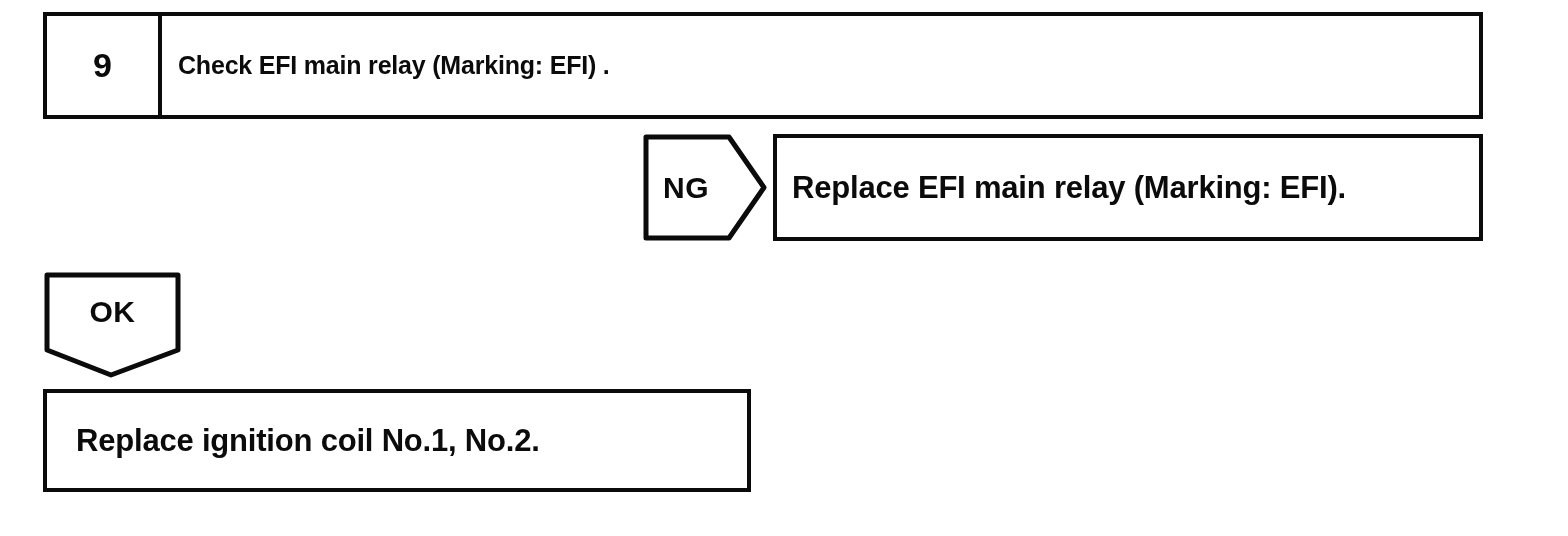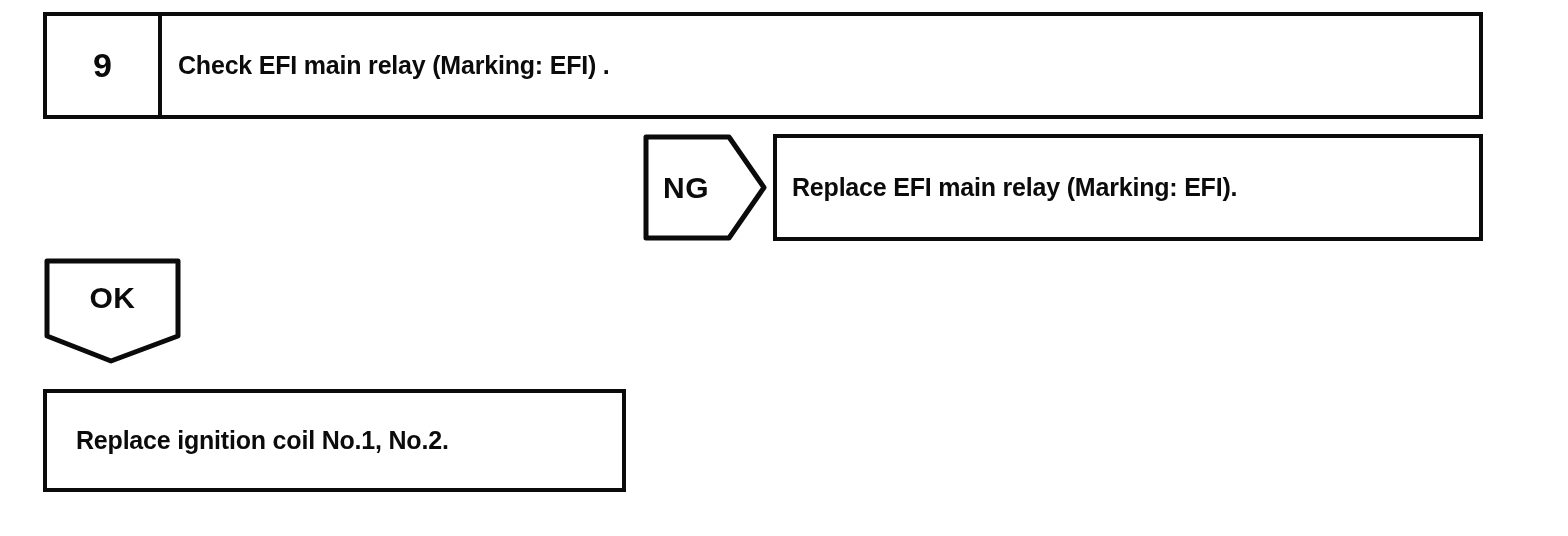--- a/index.html
+++ b/index.html
@@ -64,42 +64,42 @@
   .connector .label {
     position: absolute;
     display: flex;
     align-items: center;
     justify-content: center;
     font-size: 30px;
     letter-spacing: 0.5px;
   }
   .ng-connector { left: 643px; top: 134px; width: 124px; height: 107px; }
   .ng-connector .label { left: 0; top: 0; width: 86px; height: 107px; }
-  .ok-connector { left: 44px; top: 258px; width: 137px; height: 106px; }
+  .ok-connector { left: 44px; top: 272px; width: 137px; height: 106px; }
   .ok-connector .label { left: 0; top: 0; width: 137px; height: 80px; }
 
   
   .action-box {
     position: absolute;
     border: 4px solid #0b0b0b;
     background: #ffffff;
     display: flex;
     align-items: center;
-    font-size: 25px;
+    font-size: 31px;
     letter-spacing: -0.2px;
     white-space: nowrap;
   }
   .ng-box {
     left: 773px; top: 134px;
     width: 710px; height: 107px;
     padding-left: 15px;
   }
   .ok-box {
     left: 43px; top: 389px;
-    width: 583px; height: 103px;
+    width: 708px; height: 103px;
     padding-left: 29px;
   }
 </style>
 </head>
 <body>
 
 <div class="canvas">
 
   <div class="step-box">
     <div class="step-num">9</div>

